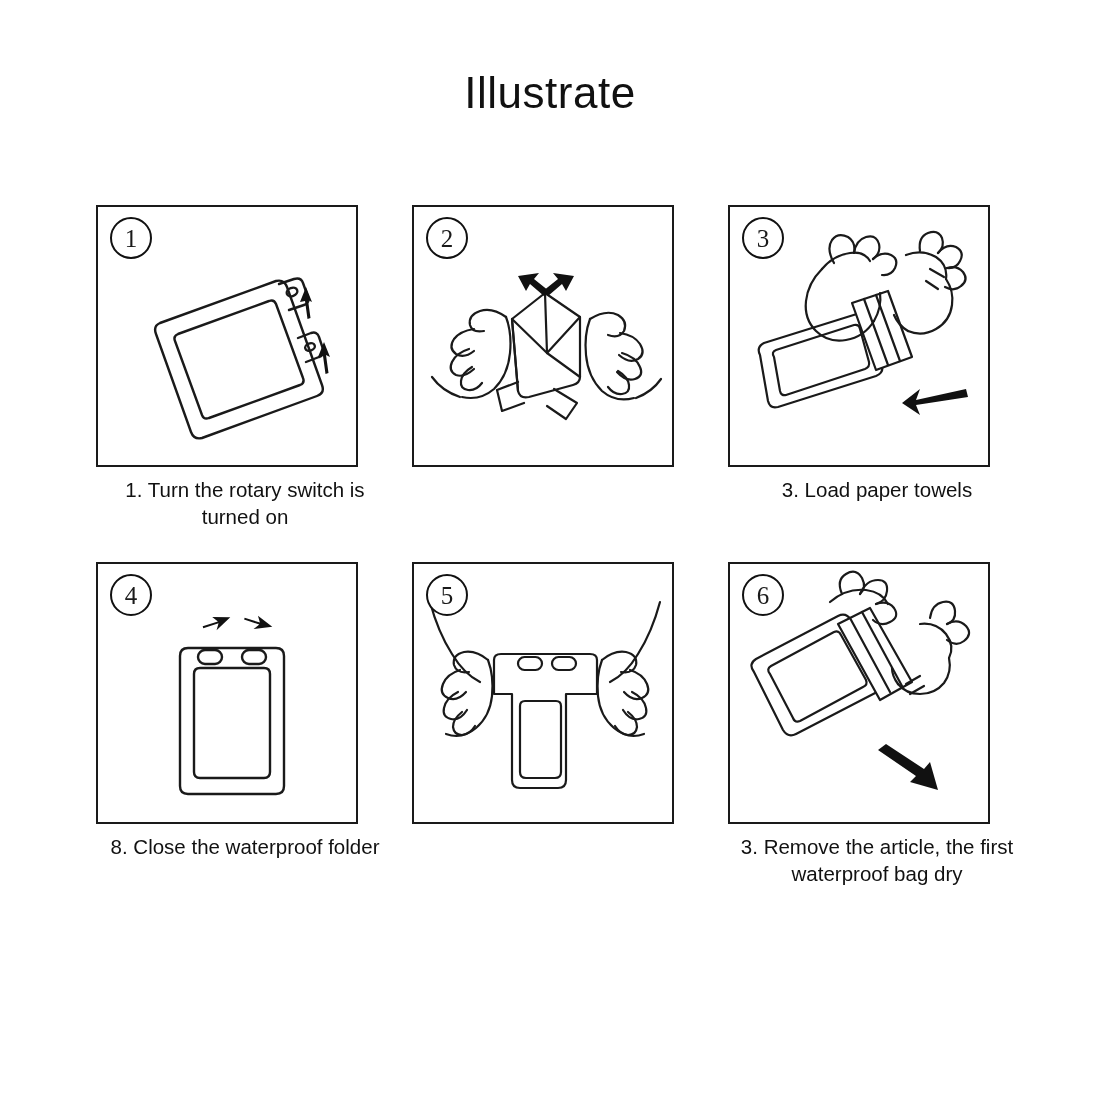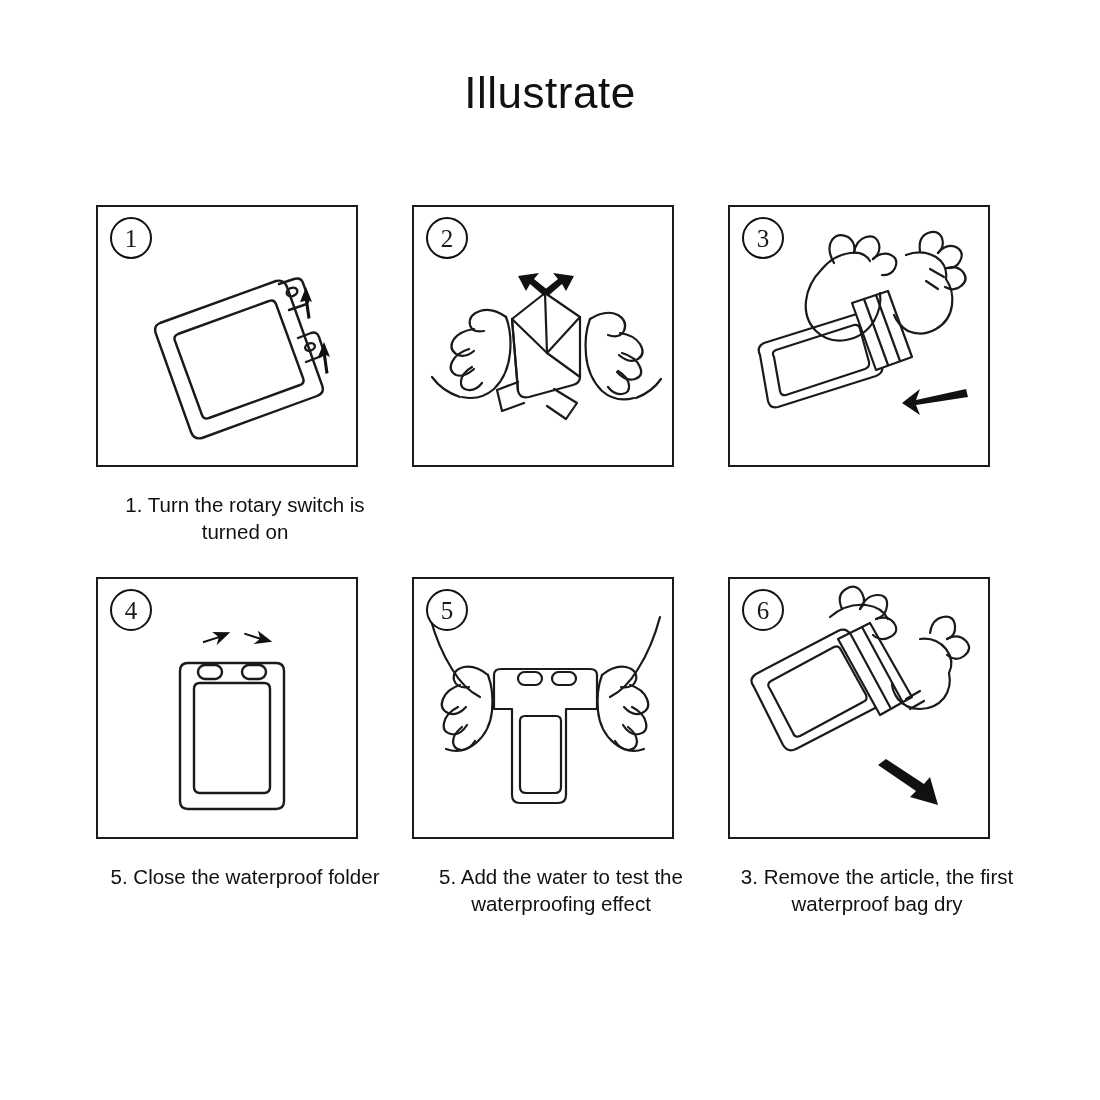--- a/index.html
+++ b/index.html
@@ -63,21 +63,21 @@
     line-height: 1;
     font-family: "Liberation Serif", serif;
     background: #fff;
     z-index: 4;
   }
   .art {
     position: absolute;
     inset: 0;
   }
   .caption {
-    margin-top: 24px;
+    margin-top: 9px;
     padding: 0 4px 0 14px;
     font-size: 20.5px;
     line-height: 1.32;
     color: #111;
     text-align: center;
   }
   svg { display: block; }
 </style>
 </head>
 <body>
@@ -183,41 +183,42 @@
             <path d="M178 124 Q168 118 164 108"></path>
             <path d="M200 62 L214 70"></path>
             <path d="M196 74 L208 82"></path>
           </g>
           <g fill="#111">
             <path d="M236 182 L186 193 L190 182 L172 196 L190 208 L186 198 L238 190 Z"></path>
           </g>
         </svg>
       </div>
     </div>
+    <div class="caption">3. Load paper towels</div>
   </div>
 
   <div class="cell">
     <div class="panel">
       <div class="badge">4</div>
       <div class="art">
         <svg viewBox="0 0 262 262" width="262" height="262">
           <g fill="none" stroke="#1a1a1a" stroke-width="2.4" stroke-linecap="round" stroke-linejoin="round">
             <path d="M82 92 Q82 84 90 84 L178 84 Q186 84 186 92 L186 222 Q186 230 178 230 L90 230 Q82 230 82 222 Z"></path>
             <path d="M96 110 Q96 104 102 104 L166 104 Q172 104 172 110 L172 208 Q172 214 166 214 L102 214 Q96 214 96 208 Z"></path>
             <rect x="100" y="86" width="24" height="14" rx="7"></rect>
             <rect x="144" y="86" width="24" height="14" rx="7"></rect>
           </g>
           <g fill="#111">
             <path d="M104 58 L120 58 L116 52 L133 58 L116 66 L120 60 L104 60 Z" transform="rotate(-18 118 58)"></path>
             <path d="M146 58 L162 58 L158 52 L175 58 L158 66 L162 60 L146 60 Z" transform="rotate(18 160 58)"></path>
           </g>
         </svg>
       </div>
     </div>
-    <div class="caption">5. Close the waterproof folder</div>
+    <div class="caption">8. Close the waterproof folder</div>
   </div>
 
   <div class="cell">
     <div class="panel">
       <div class="badge">5</div>
       <div class="art">
         <svg viewBox="0 0 262 262" width="262" height="262">
           <g fill="none" stroke="#1a1a1a" stroke-width="2.2" stroke-linecap="round" stroke-linejoin="round">
 
             <path d="M80 96 Q80 90 87 90 L176 90 Q183 90 183 96 L183 130 L152 130 L152 216 Q152 224 144 224 L106 224 Q98 224 98 216 L98 130 L80 130 Z" fill="#fff"></path>
@@ -235,21 +236,20 @@
             <path d="M246 38 Q238 68 224 90 Q212 110 196 118"></path>
             <path d="M188 96 Q200 86 212 88 Q224 91 222 101 Q219 110 207 108"></path>
             <path d="M216 106 Q229 110 233 120 Q237 130 228 134 Q219 138 210 128"></path>
             <path d="M218 128 Q230 134 232 144 Q234 153 225 155 Q216 157 209 146"></path>
             <path d="M214 148 Q223 155 223 163 Q222 171 214 171 Q206 170 201 162"></path>
             <path d="M188 96 Q182 112 184 132 Q186 152 200 164 Q214 176 230 170"></path>
           </g>
         </svg>
       </div>
     </div>
-    <div class="caption">5. Add the water to test the waterproofing effect</div>
   </div>
 
   <div class="cell">
     <div class="panel">
       <div class="badge">6</div>
       <div class="art">
         <svg viewBox="0 0 262 262" width="262" height="262">
           <g fill="none" stroke="#1a1a1a" stroke-width="2.2" stroke-linecap="round" stroke-linejoin="round">
 
             <path d="M24 108 Q18 100 26 95 L108 52 Q116 48 121 56 L152 114 Q157 122 149 127 L66 170 Q58 174 53 166 Z" fill="#fff"></path>

